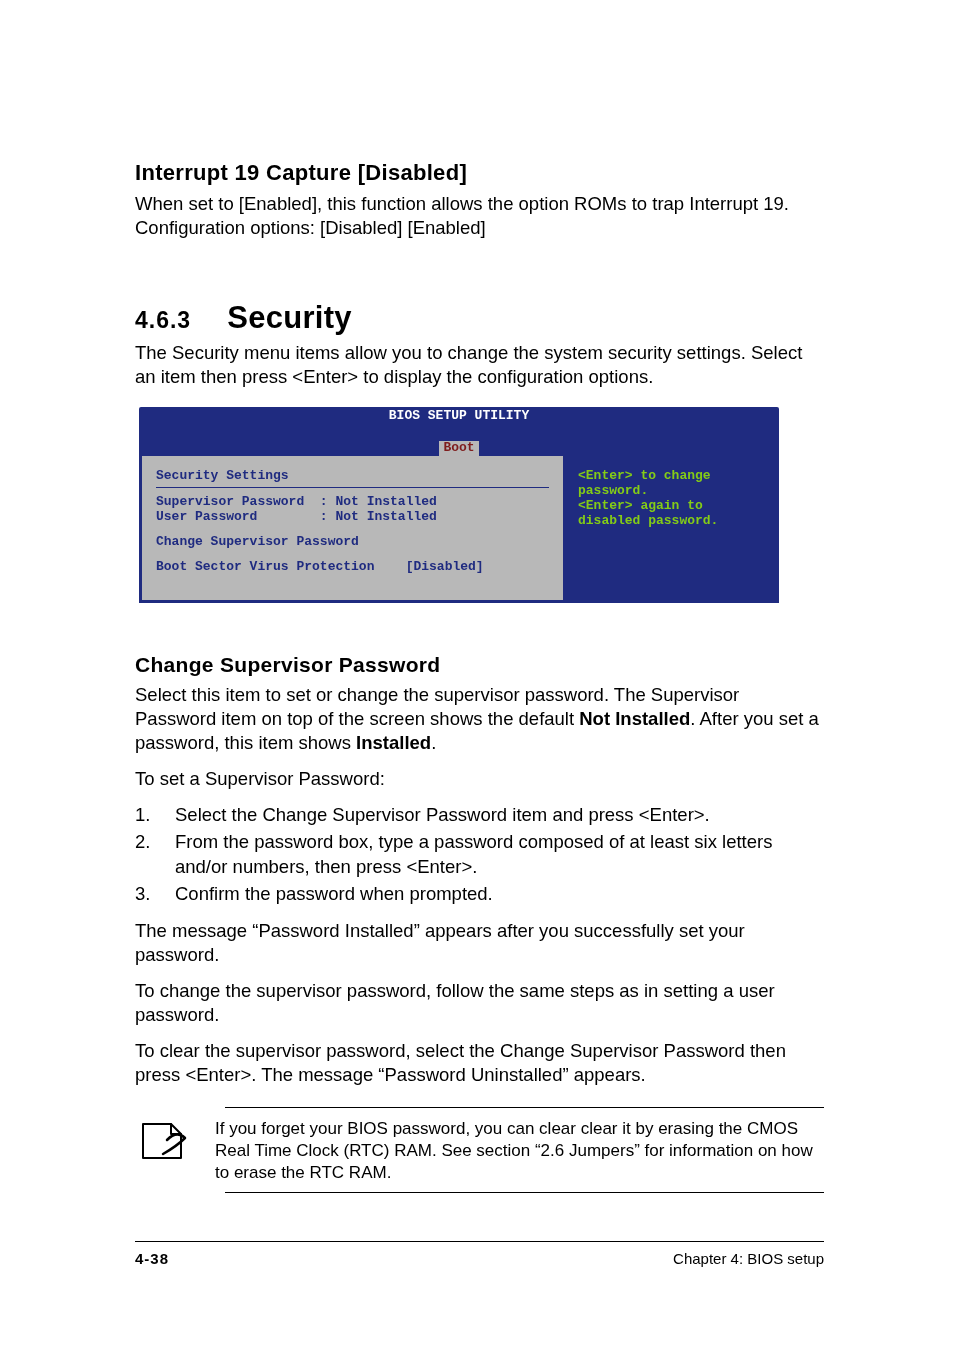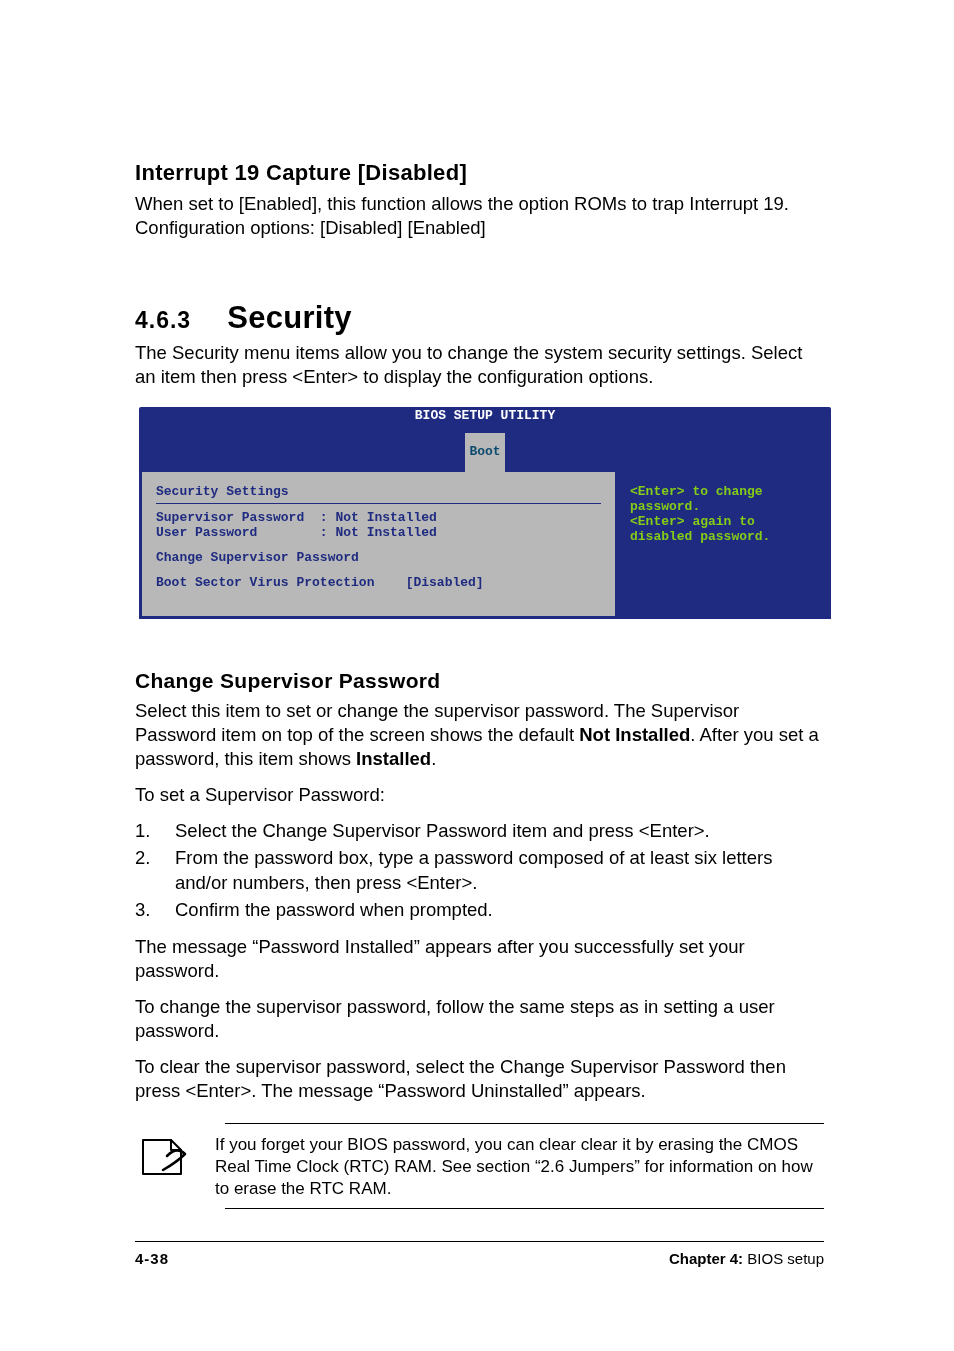--- a/index.html
+++ b/index.html
@@ -26,45 +26,45 @@
     .h2-row {
       display: flex;
       align-items: baseline;
       gap: 36px;
       margin-top: 60px;
       margin-bottom: 5px;
     }
     .h2-num { font-size: 23px; font-weight: bold; letter-spacing: 1px;}
     .h2-txt { font-size: 31px; font-weight: bold; letter-spacing: 0.3px;}
     .bios-screenshot {
-      width: 692px;
+      width: 640px;
       margin: 18px 0 14px 4px;
       position: relative;
     }
     .bios-header {
       background: #1f2b80;
       color: #fff;
       font-family: "Courier New", monospace;
       font-weight: bold;
       font-size: 13px;
       text-align: center;
       padding: 2px 0 0 0;
       border-top-left-radius: 2px;
       border-top-right-radius: 2px;
       line-height: 1.1;
     }
     .bios-tab {
       display: inline-block;
       background: #b8b8b8;
-      color: #0c4a6e;
+      color: #7f1d1d;
       font-family: "Courier New", monospace;
       font-weight: bold;
       font-size: 13px;
-      padding: 12px 4px;
-      margin-top: 10px;
+      padding: 0 4px;
+      margin-top: 18px;
     }
     .bios-body {
       display: flex;
       border-left: 3px solid #1f2b80;
       border-right: 3px solid #1f2b80;
       border-bottom: 3px solid #1f2b80;
       font-family: "Courier New", monospace;
       font-size: 13px;
       font-weight: bold;
     }
@@ -122,21 +122,21 @@
       left: 135px;
       right: 130px;
       bottom: 84px;
       border-top: 1.5px solid #000;
       padding-top: 8px;
       display: flex;
       justify-content: space-between;
       font-size: 15px;
     }
     .footer-left { font-weight: bold; letter-spacing: 1px; }
-    .footer-right .chap-bold { font-weight: bold; }
+    .footer-right .chap-bold { font-weight: normal; }
   </style>
 </head>
 <body>
 
 <div class="h3">Interrupt 19 Capture [Disabled]</div>
 <div class="body-text">When set to [Enabled], this function allows the option ROMs to trap Interrupt 19. Configuration options: [Disabled] [Enabled]</div>
 
 <div class="h2-row">
   <span class="h2-num">4.6.3</span>
   <span class="h2-txt">Security</span>

